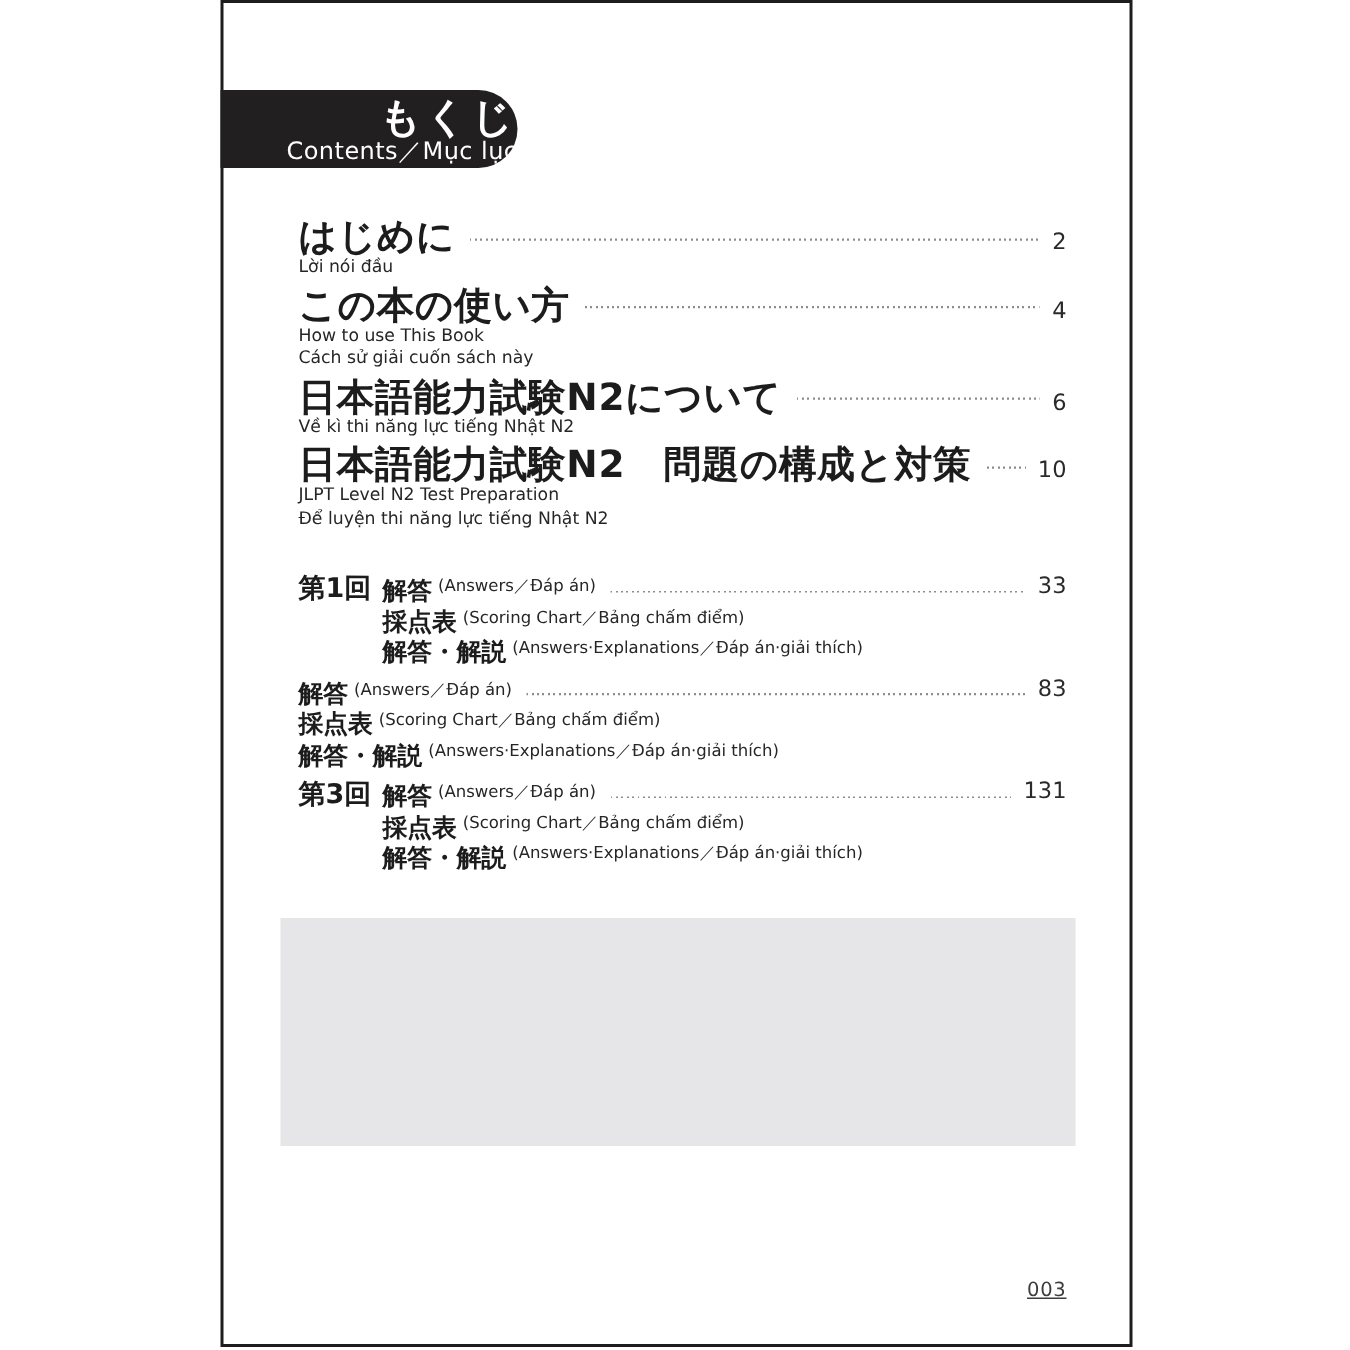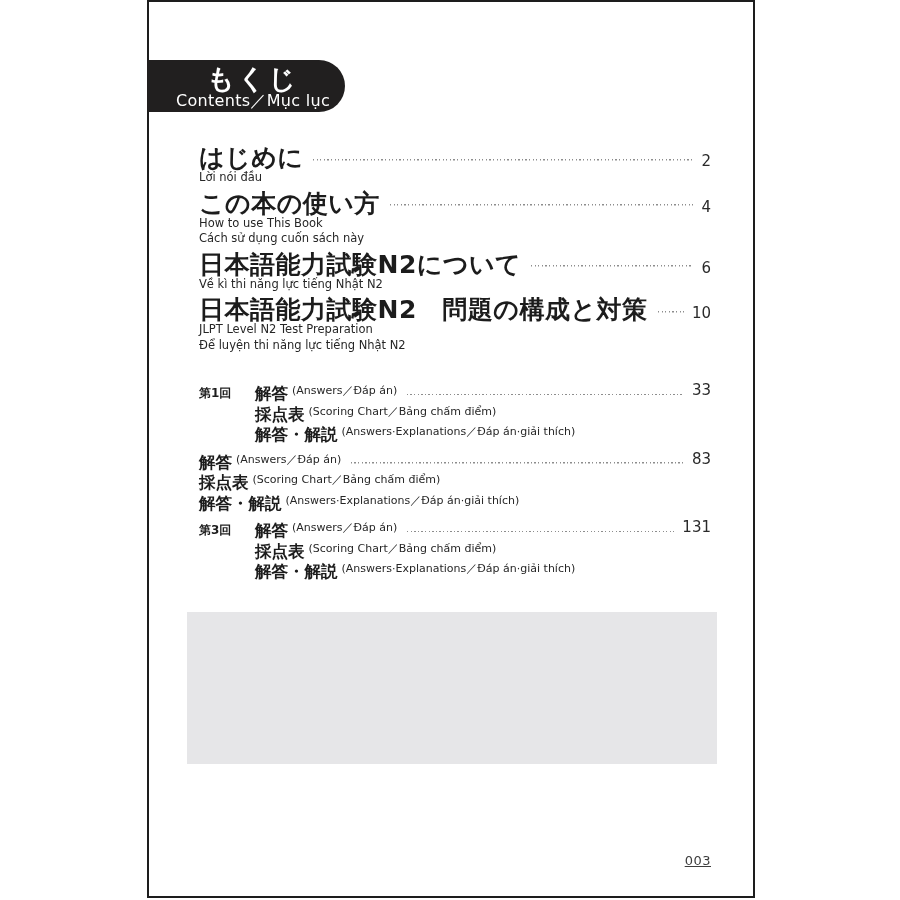--- a/index.html
+++ b/index.html
@@ -25,21 +25,21 @@
   }
   
   .badge {
     position: absolute;
     left: -2px; top: 58px;
     width: 198px; height: 52px;
     background: #211f1f;
     border-radius: 0 26px 26px 0;
     display: flex;
     flex-direction: column;
-    align-items: center;
+    align-items: flex-end;
     justify-content: center;
     color: #ffffff;
     padding-left: 14px;
   }
   .badge-title {
     font-size: 27px;
     font-weight: bold;
     line-height: 30px;
     letter-spacing: 3px;
   }
@@ -91,21 +91,21 @@
   }
   .toc-sub:first-of-type { margin-top: 4px; }
   
   .sections { margin-top: 31px; }
   .section {
     display: flex;
     margin-bottom: 7px;
   }
   .section-label {
     width: 56px;
-    font-size: 12px;
+    font-size: 18px;
     font-weight: bold;
     line-height: 20.5px;
     white-space: nowrap;
   }
   .section-rows { flex: 1; }
   .section-row {
     display: flex;
     align-items: flex-start;
     height: 20.5px;
   }
@@ -160,21 +160,21 @@
         <div class="toc-sub">Lời nói đầu</div>
       </div>
 
       <div class="toc-entry">
         <div class="toc-row">
           <span class="toc-title">この本の使い方</span>
           <span class="leader"></span>
           <span class="toc-page">4</span>
         </div>
         <div class="toc-sub">How to use This Book</div>
-        <div class="toc-sub">Cách sử dụng cuốn sách này</div>
+        <div class="toc-sub">Cách sử giải cuốn sách này</div>
       </div>
 
       <div class="toc-entry">
         <div class="toc-row">
           <span class="toc-title">日本語能力試験N2について</span>
           <span class="leader"></span>
           <span class="toc-page">6</span>
         </div>
         <div class="toc-sub">Về kì thi năng lực tiếng Nhật N2</div>
       </div>

